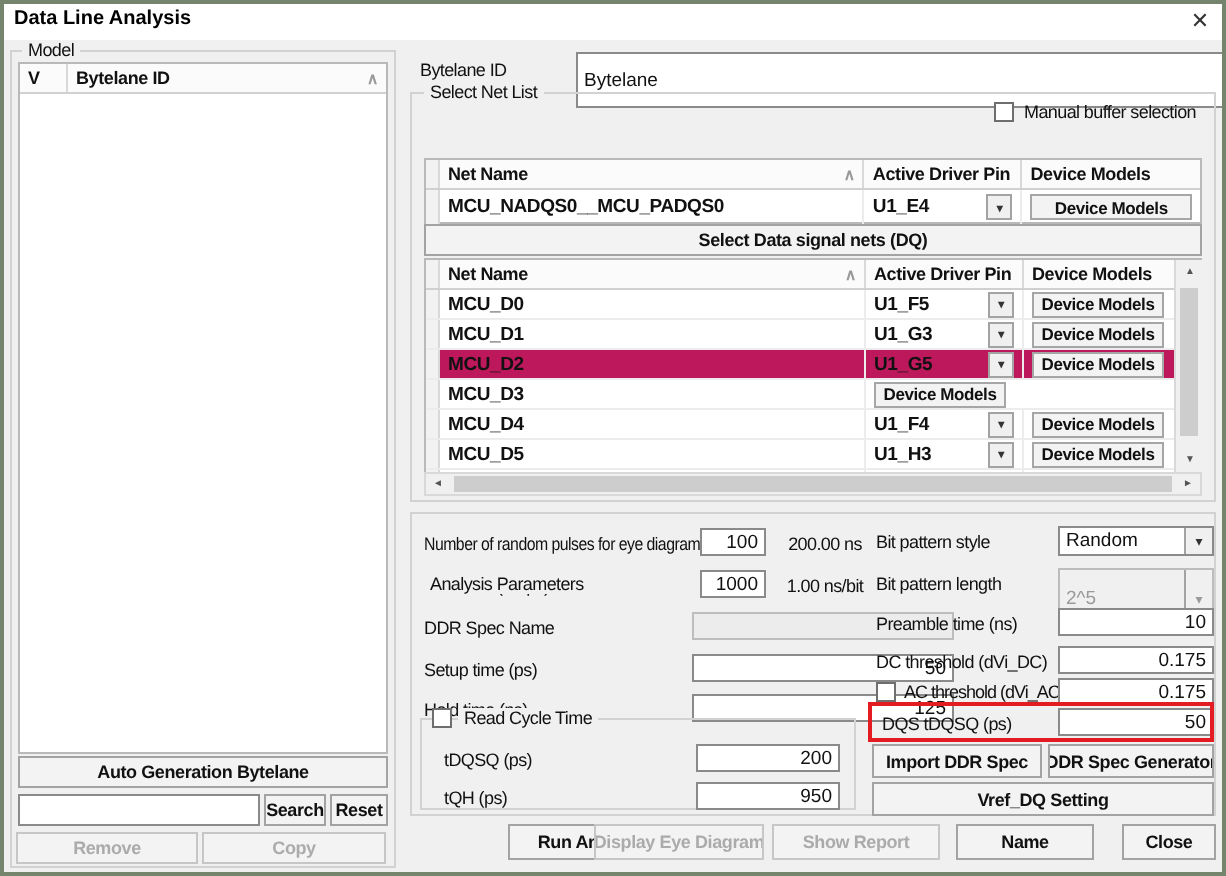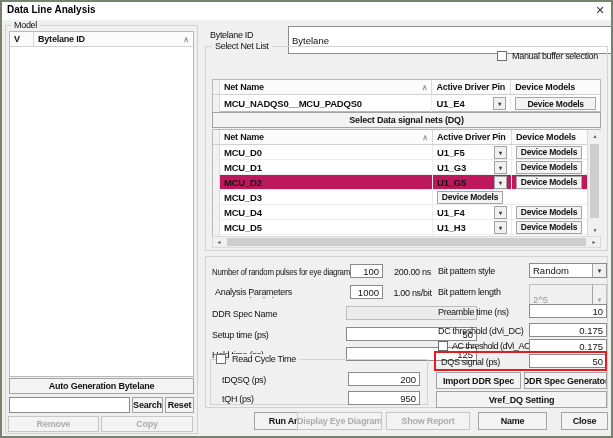--- a/index.html
+++ b/index.html
@@ -250,21 +250,21 @@
   <div class="lbl" style="left:438px;top:307px;">Preamble time (ns)</div>
   <div class="abs tb num" style="left:529px;top:304px;width:78px;height:14px;">10</div>
 
   <div class="lbl" style="left:438px;top:326px;">DC threshold (dVi_DC)</div>
   <div class="abs tb num" style="left:529px;top:323px;width:78px;height:14px;">0.175</div>
 
   <div class="abs cb" style="left:438px;top:341px;"></div>
   <div class="lbl" style="left:452px;top:341px;letter-spacing:-0.5px;">AC threshold (dVi_AC)</div>
   <div class="abs tb num" style="left:529px;top:339px;width:78px;height:14px;">0.175</div>
 
-  <div class="lbl" style="left:441px;top:357px;">DQS signal (ps)</div>
+  <div class="lbl" style="left:441px;top:357px;">DQS tDQSQ (ps)</div>
   <div class="abs tb num" style="left:529px;top:354px;width:78px;height:14px;">50</div>
   <div class="abs redbox" style="left: 434px; top: 351px; width: 173px; height: 20px; border-color: rgb(227, 27, 35);"></div>
 
   <div class="abs group" style="left:210px;top:359px;width:218px;height:46px;"></div>
   <div class="abs cb" style="left:216px;top:354px;z-index:4;"></div>
   <div class="glabel" style="left:229px;top:354px;">Read Cycle Time</div>
 
   <div class="lbl" style="left:222px;top:375px;">tDQSQ (ps)</div>
   <div class="abs tb num" style="left:348px;top:372px;width:72px;height:14px;">200</div>
   <div class="lbl" style="left:222px;top:394px;">tQH (ps)</div>

